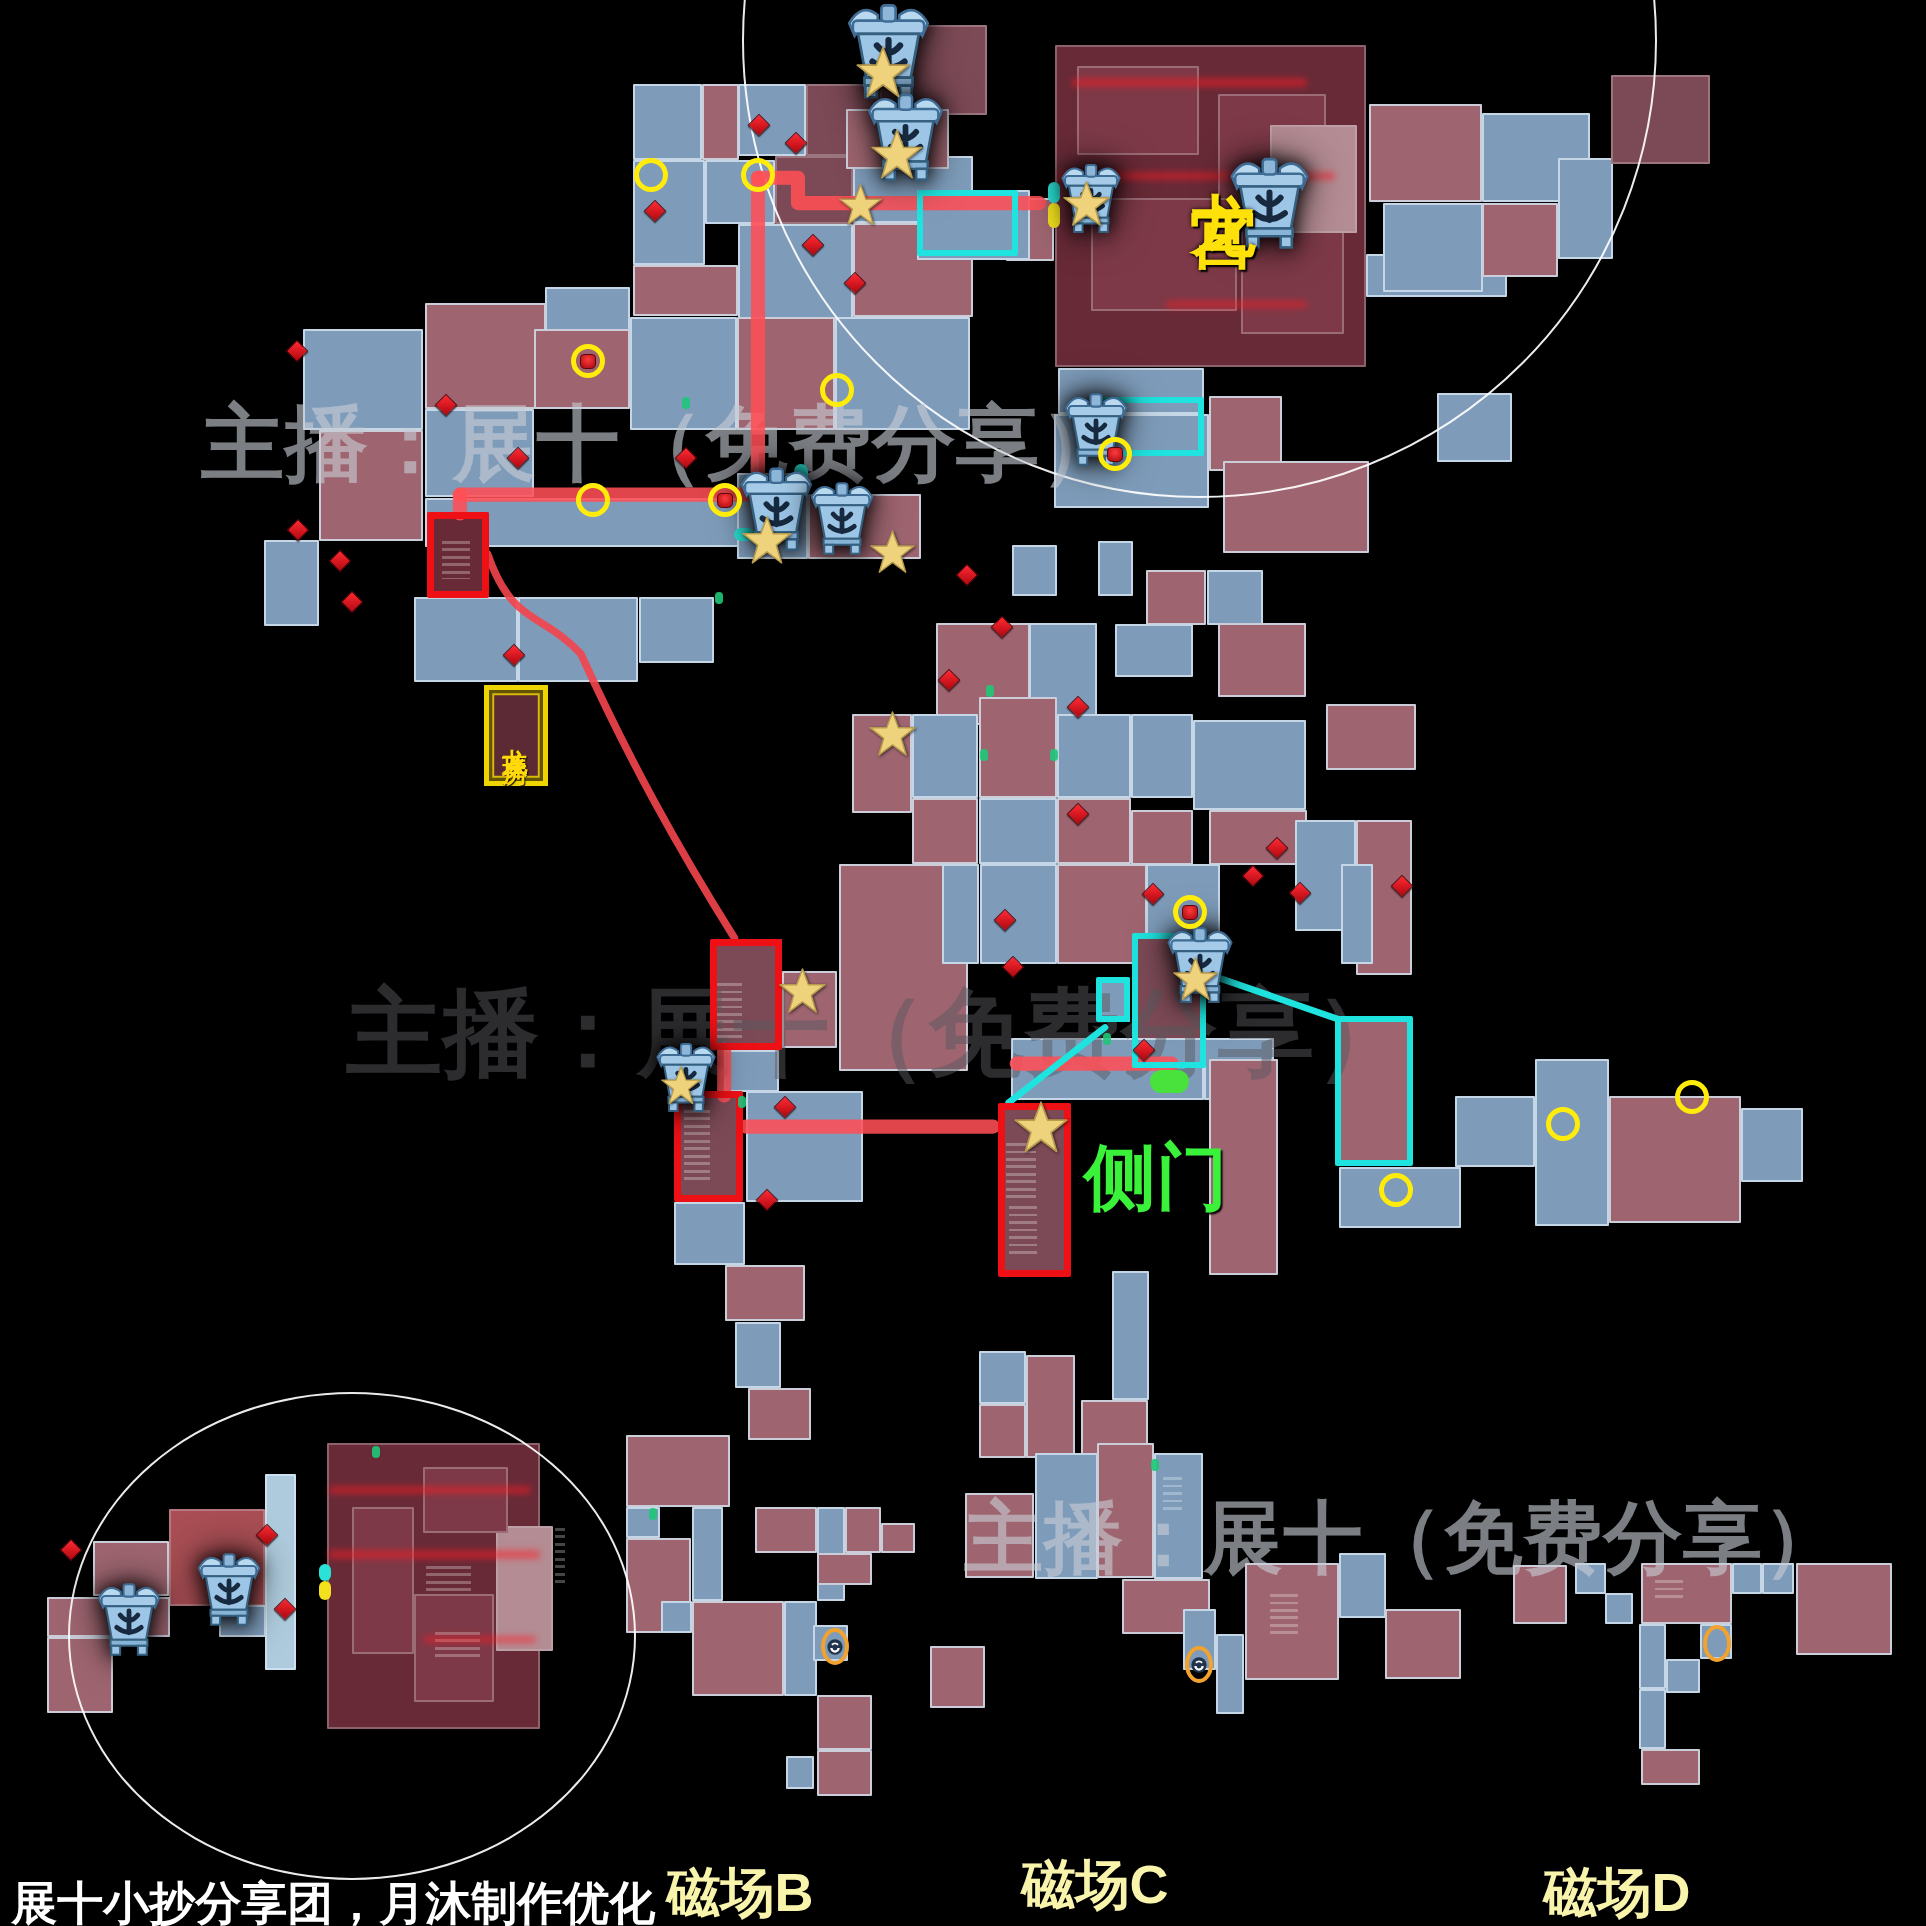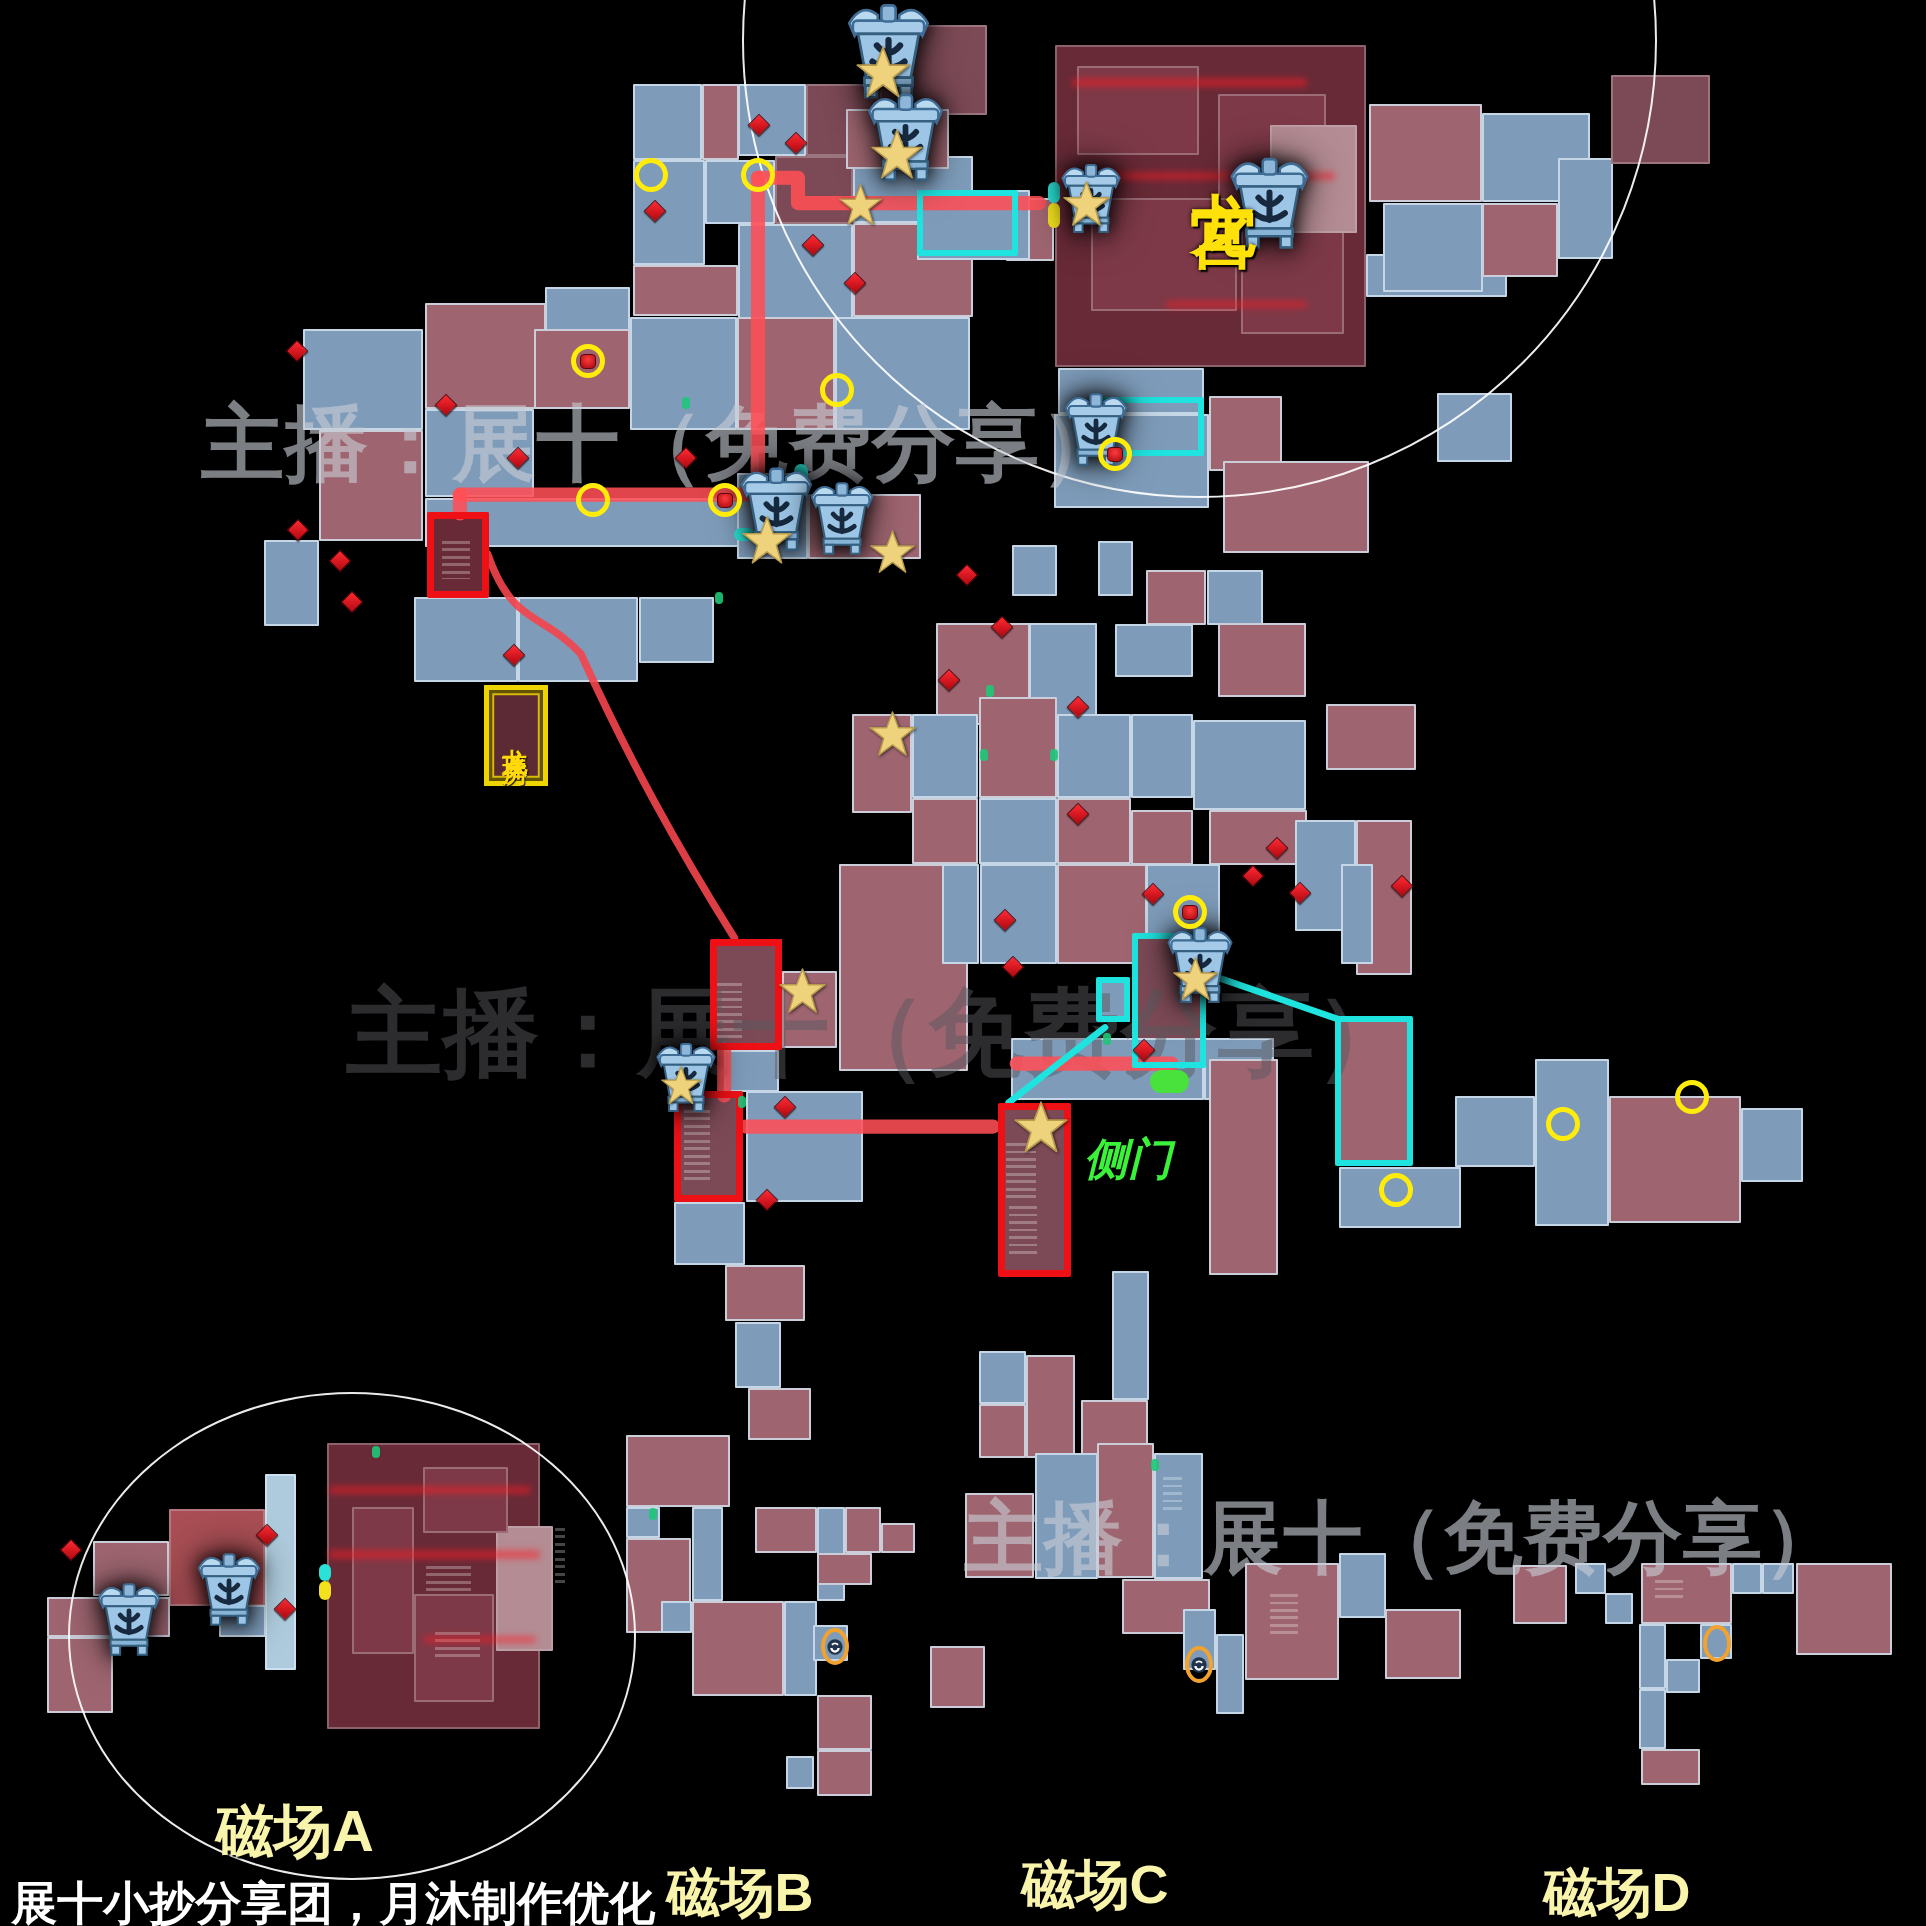--- a/index.html
+++ b/index.html
@@ -28,21 +28,21 @@
   .chest{position:absolute;filter:drop-shadow(0 0 8.5px rgba(0,0,0,.95)) drop-shadow(0 0 17px rgba(0,0,0,.7));}
   .star{position:absolute;filter:drop-shadow(1.4px 1.9px 1.4px rgba(0,0,0,.6));}
   .label{position:absolute;font-weight:800;white-space:nowrap;}
   .lbl-longgong{left:1179px;top:139px;font-size:66px;color:#ffe10a;writing-mode:vertical-rl;
                 letter-spacing:7.5px;text-shadow:1.9px 1.9px 1.4px rgba(0,0,0,.95),0 0 4.7px rgba(0,0,0,.9);}
   .pearl-box{position:absolute;left:484px;top:685px;width:64px;height:101px;box-sizing:border-box;
              background:#5c2a34;border:5.2px solid #eed400;box-shadow:inset 0 0 0 3.3px rgba(0,0,0,.55),inset 0 0 0 5.2px rgba(238,212,0,.85);
              display:flex;align-items:center;justify-content:center;}
   .pearl-box span{font-weight:800;font-size:25.4px;color:#ffd90a;writing-mode:vertical-rl;letter-spacing:4.7px;
                   text-shadow:0.9px 0.9px 0.9px rgba(0,0,0,.9);}
-  .lbl-side{left:1084px;top:1130px;font-size:44px;color:#3bf23b;text-shadow:1.9px 2.4px 1.4px rgba(0,0,0,.9);font-style:italic;}
+  .lbl-side{left:1084px;top:1130px;font-size:72px;color:#3bf23b;text-shadow:1.9px 2.4px 1.4px rgba(0,0,0,.9);}
   .field-label{position:absolute;font-weight:800;color:#f9f4ab;text-shadow:1.9px 2.4px 1.9px rgba(0,0,0,.9);
                text-align:center;width:198px;}
   .wm{position:absolute;font-weight:700;color:rgba(198,204,212,.62);letter-spacing:0.9px;white-space:nowrap;}
   .wm-top{left:201px;top:389px;font-size:83px;}
   .wm-bottom{left:964px;top:1486px;font-size:79px;}
   .wm-mid{left:346px;top:970px;font-size:96px;color:rgba(88,88,94,.5);}
   .footer-text{position:absolute;left:11.3px;top:1873px;font-size:46px;font-weight:800;color:#ffffff;
                text-shadow:0.9px 1.4px 1.4px rgba(0,0,0,.8);white-space:nowrap;}
 </style>
 </head>
@@ -500,20 +500,19 @@
       </div>
       <div class="oc" style="left: 1703px; top: 1625px; width: 28px; height: 37px;"></div>
     </div>
 
   <div class="label lbl-longgong">龙宫</div>
   <div class="pearl-box">
     <span>龙珠房</span>
   </div>
   <div class="label lbl-side">侧门</div>
 
-  <div class="field-label" style="left:196px;top:1793px;font-size:58px;">磁场A</div>
   <div class="field-label" style="left:641px;top:1857px;font-size:54px;">磁场B</div>
   <div class="field-label" style="left:996px;top:1849px;font-size:54px;">磁场C</div>
   <div class="field-label" style="left:1518px;top:1857px;font-size:54px;">磁场D</div>
 
   <div class="footer-text">展十小抄分享团，月沐制作优化</div>
 </div>
 
 
 </body></html>

